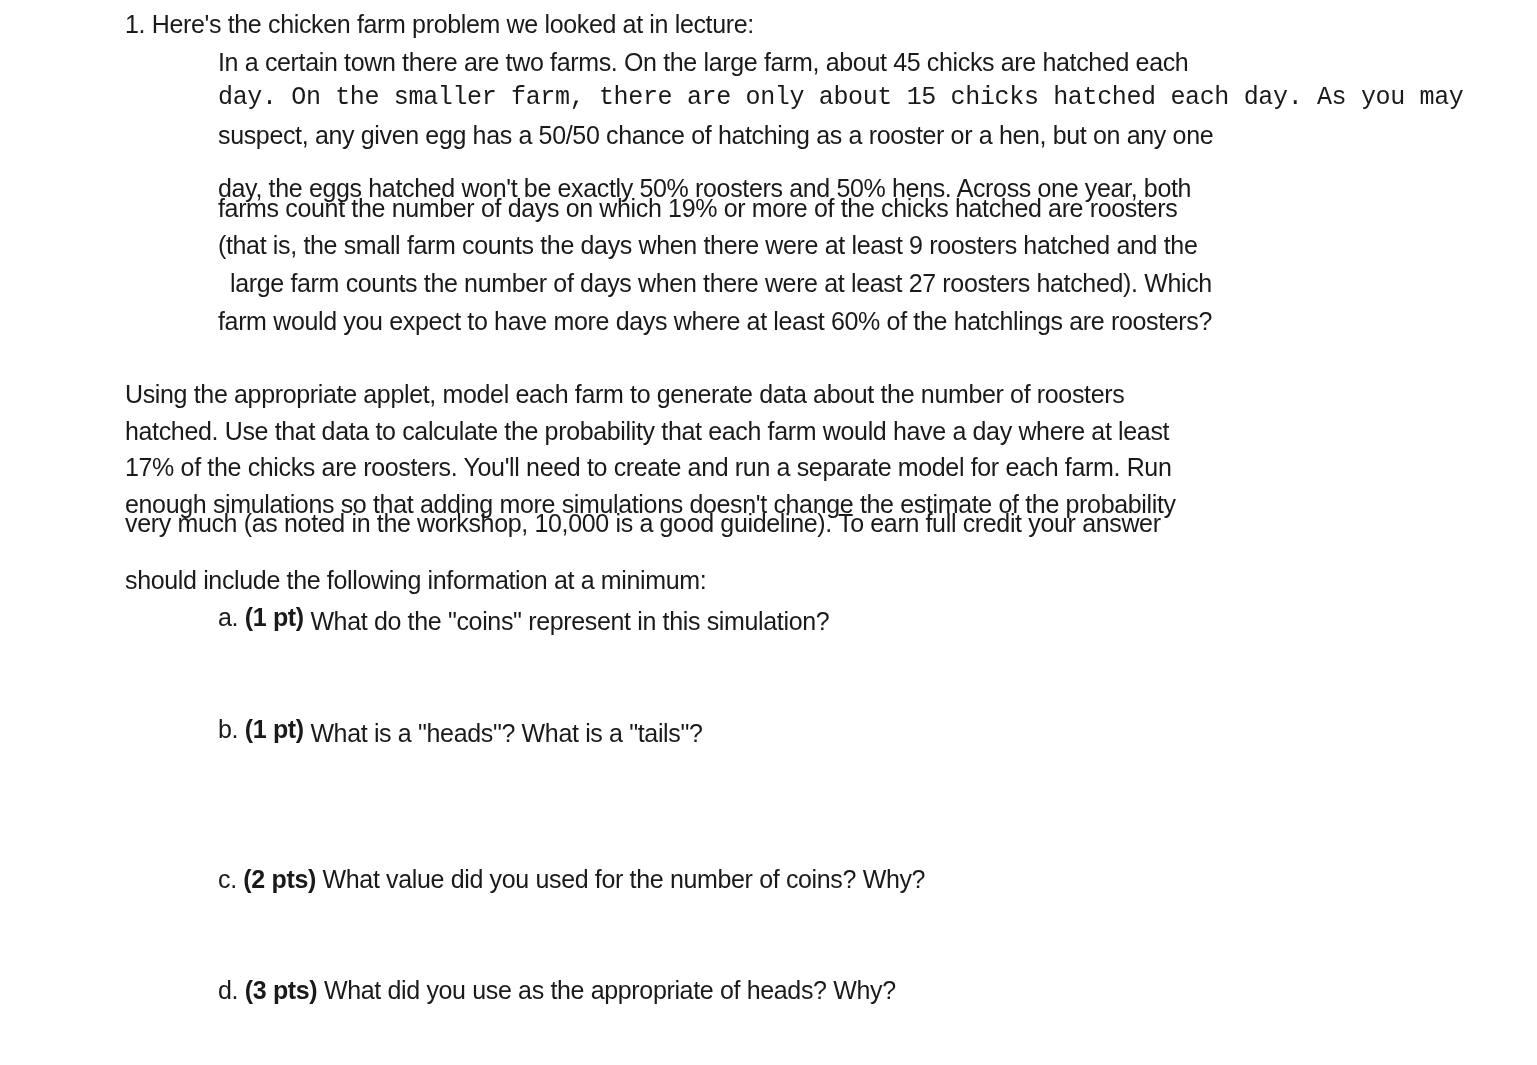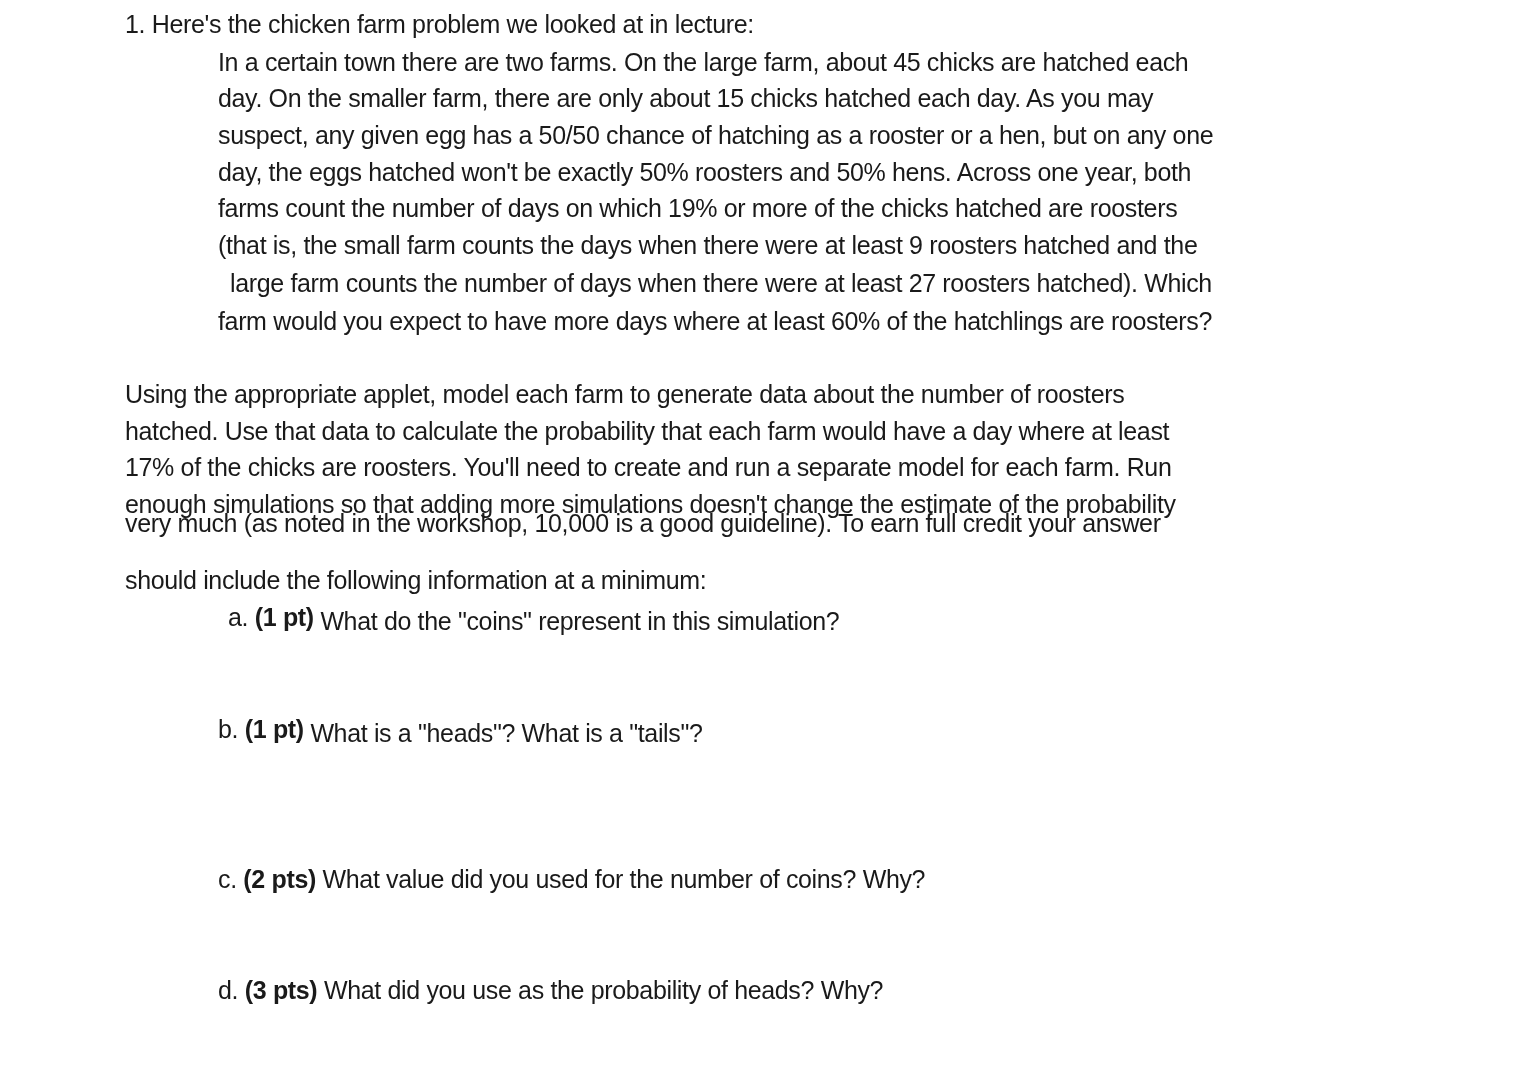--- a/index.html
+++ b/index.html
@@ -15,54 +15,54 @@
     .b { font-weight: bold; }
   </style>
 </head>
 <body>
 
 <div>
   <div class="line" style="left:125px; top:9px;">1. Here's the chicken farm problem we looked at in lecture:</div>
 
   <div>
     <div class="line" style="left:218px; top:47px;">In a certain town there are two farms. On the large farm, about 45 chicks are hatched each</div>
-    <div class="line" style="left:218px; top:83px;">day. On the smaller farm, there are only about 15 chicks hatched each day. As you may</div>
+    <div class="line" style="left:218px; top:83px;font-family:Liberation Mono, monospace;">day. On the smaller farm, there are only about 15 chicks hatched each day. As you may</div>
     <div class="line" style="left:218px; top:120px;">suspect, any given egg has a 50/50 chance of hatching as a rooster or a hen, but on any one</div>
-    <div class="line" style="left:218px; top:157px;text-align:center;">day, the eggs hatched won't be exactly 50% roosters and 50% hens. Across one year, both</div>
+    <div class="line" style="left:218px; top:173px;text-align:center;">day, the eggs hatched won't be exactly 50% roosters and 50% hens. Across one year, both</div>
     <div class="line" style="left:218px; top:193px;">farms count the number of days on which 19% or more of the chicks hatched are roosters</div>
     <div class="line" style="left:218px; top:230px;">(that is, the small farm counts the days when there were at least 9 roosters hatched and the</div>
     <div class="line" style="left:218px; top:268px;margin-left:12px;">large farm counts the number of days when there were at least 27 roosters hatched). Which</div>
     <div class="line" style="left:218px; top:306px;">farm would you expect to have more days where at least 60% of the hatchlings are roosters?</div>
   </div>
 
   <div>
     <div class="line" style="left:125px; top:379px;">Using the appropriate applet, model each farm to generate data about the number of roosters</div>
     <div class="line" style="left:125px; top:416px;">hatched. Use that data to calculate the probability that each farm would have a day where at least</div>
     <div class="line" style="left:125px; top:452px;">17% of the chicks are roosters. You'll need to create and run a separate model for each farm. Run</div>
     <div class="line" style="left:125px; top:489px;text-align:center;">enough simulations so that adding more simulations doesn't change the estimate of the probability</div>
     <div class="line" style="left:125px; top:508px;">very much (as noted in the workshop, 10,000 is a good guideline). To earn full credit your answer</div>
     <div class="line" style="left:125px; top:565px;">should include the following information at a minimum:</div>
   </div>
 
-  <div class="line" style="left:218px; top:602px;margin-left:10px;">
+  <div class="line" style="left:218px; top:602px;">
     <span>a.</span>
     <span class="b">(1 pt)</span>
     <span style="position:relative; top:4px;">What do the "coins" represent in this simulation?</span>
   </div>
 
   <div class="line" style="left:218px; top:714px;text-align:right;">
     <span>b.</span>
     <span class="b">(1 pt)</span>
     <span style="position:relative; top:4px;">What is a "heads"? What is a "tails"?</span>
   </div>
 
   <div class="line" style="left:218px; top:864px;text-align:center;">
     <span>c.</span>
     <span class="b">(2 pts)</span>
     <span>What value did you used for the number of coins? Why?</span>
   </div>
 
   <div class="line" style="left:218px; top:975px;">
     <span>d.</span>
     <span class="b">(3 pts)</span>
-    <span>What did you use as the probability of heads? Why?</span>
+    <span>What did you use as the appropriate of heads? Why?</span>
   </div>
 </div>
 
 </body></html>

